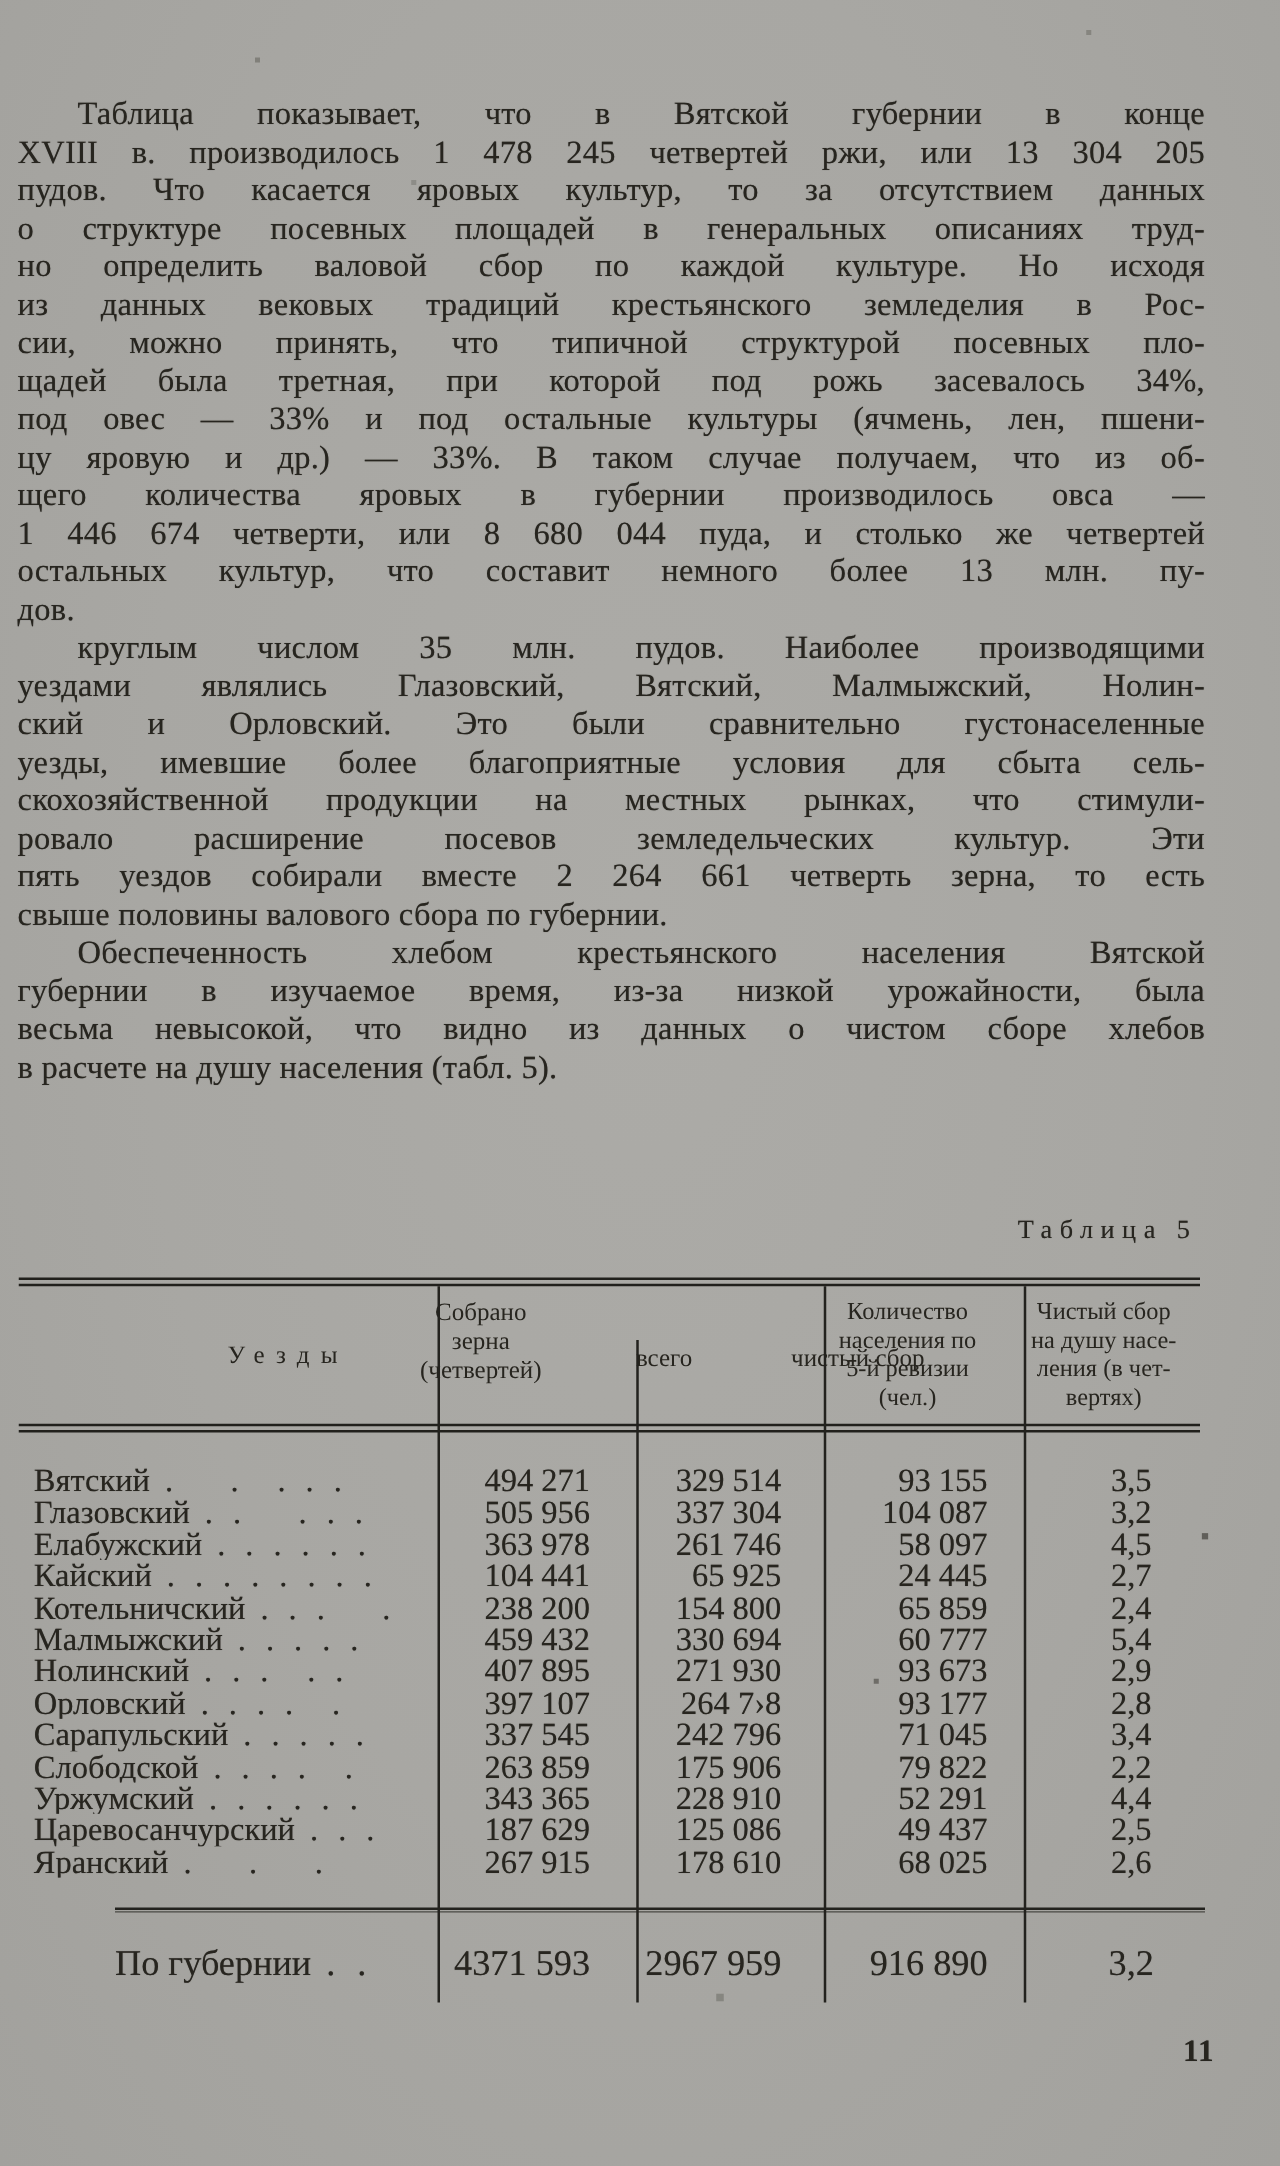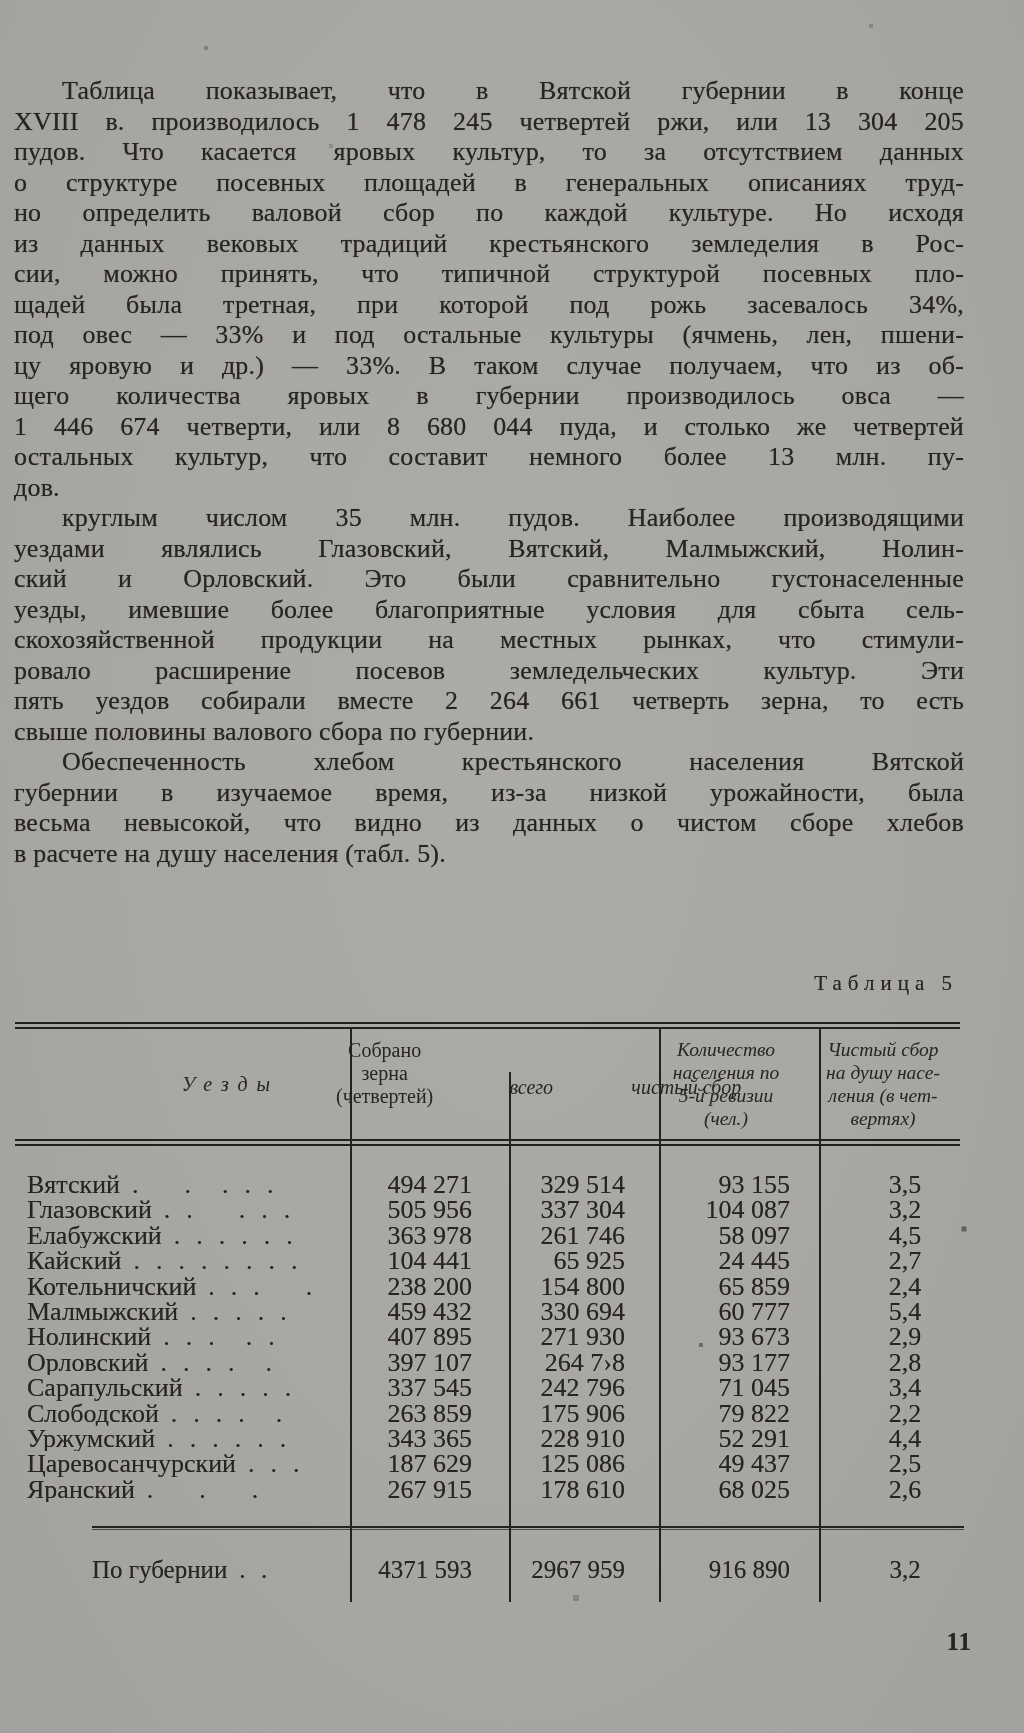--- a/index.html
+++ b/index.html
@@ -26,21 +26,21 @@
   .table-label{
     margin-top:102px;width:950px;text-align:right;
     font-size:21px;letter-spacing:6px;padding-right:6px;box-sizing:border-box;
     text-shadow:0 0 .6px rgba(30,28,24,.5);
   }
   
   .tbl{position:relative;margin-top:26px;margin-left:1px;width:945px;height:588px;}
   .rule-double{height:7px;border-top:2px solid #21201c;border-bottom:2px solid #21201c;box-sizing:border-box;}
   .grid5{display:grid;grid-template-columns:321px 160px 150px 160px 154px;}
   .t-header{height:110px;font-size:20px;line-height:23px;}
-  .t-header .hc{display:flex;align-items:center;justify-content:center;text-align:right;font-style:italic;}
+  .t-header .hc{display:flex;align-items:center;justify-content:center;text-align:right;}
   .hc-uezdy{letter-spacing:9px;padding-left:110px;box-sizing:border-box;}
   .hgroup{grid-column:2/4;display:flex;flex-direction:row;}
   .hgroup-title{padding-top:10px;text-align:center;}
   .hgroup-rule{height:2px;background:#21201c;margin:7px 8px 0 10px;}
   .hgroup-sub{flex:1;display:grid;grid-template-columns:160px 150px;}
   .hgroup-sub .hc{padding-top:6px;}
   .hc-multi{flex-direction:column;justify-content:center;font-size:19.5px;}
   .t-rule2{height:7px;border-top:2px solid #21201c;border-bottom:2px solid #21201c;box-sizing:border-box;}
   .t-body{padding-top:26px;}
   .t-row{height:25.4px;font-size:26px;line-height:25.4px;text-shadow:0 0 .6px rgba(30,28,24,.5);}
@@ -52,21 +52,21 @@
   .c-pop{padding-right:16px;}
   .c-per{text-align:center;padding-left:44px;}
   .vline{position:absolute;width:2px;background:#23221e;top:7px;height:573px;}
   .v1{left:335px;}
   .v2{left:494px;top:50px;height:530px;}
   .v3{left:644px;}
   .v4{left:804px;}
   .t-rule-mid{position:absolute;top:504px;left:77px;width:872px;height:4px;
     border-top:2px solid #23221e;border-bottom:1px solid #4a4944;box-sizing:border-box;}
   .t-footer{position:absolute;top:533px;left:0;width:945px;height:30px;align-items:center;
-    font-size:25px;text-shadow:0 0 .6px rgba(30,28,24,.5);}
+    font-size:29px;text-shadow:0 0 .6px rgba(30,28,24,.5);}
   .t-footer .c-name{padding-left:77px;}
   
   .pageno{margin-top:18px;width:958px;text-align:right;font-size:25px;font-weight:bold;
     letter-spacing:1px;text-shadow:0 0 .6px rgba(30,28,24,.5);}
   
   .specks{position:absolute;top:0;left:0;width:2px;height:2px;background:transparent;
     box-shadow:963px 1228px 0 1.5px rgba(40,38,32,.55),
                700px 1344px 0 1px rgba(40,38,32,.45),
                575px 1597px 0 2px rgba(60,58,50,.3),
                205px 47px 0 1px rgba(60,58,50,.35),

